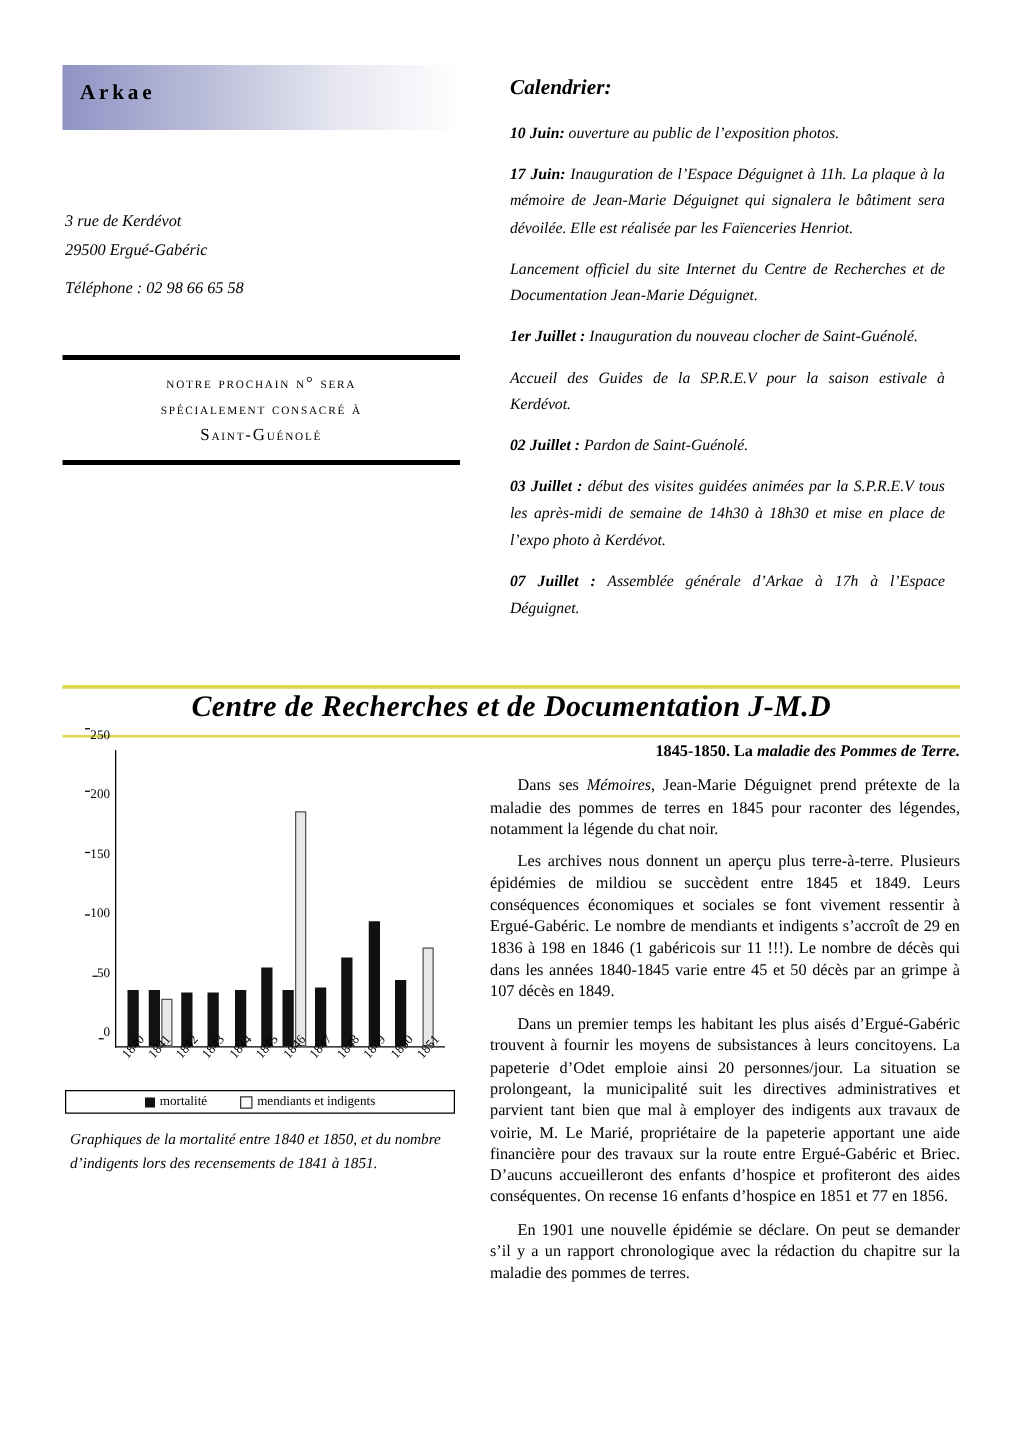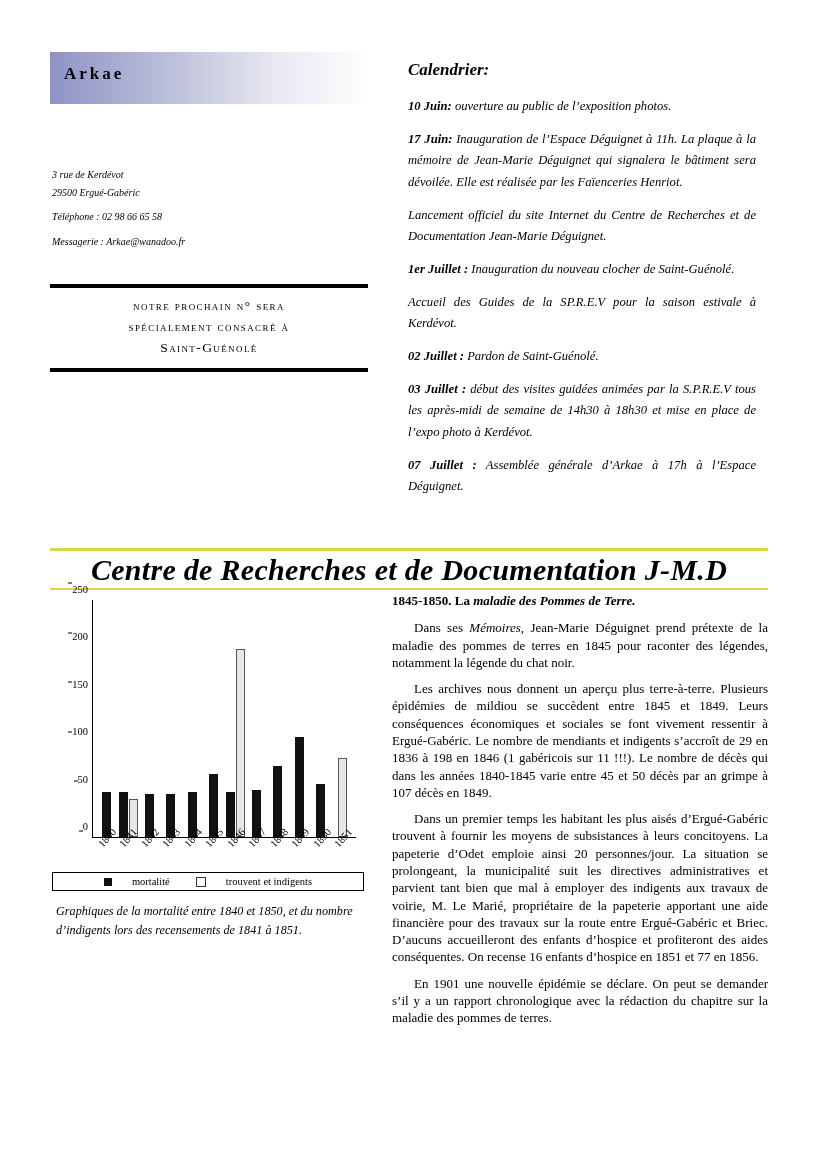--- a/index.html
+++ b/index.html
@@ -36,21 +36,21 @@
     color: #000;
   }
 
   
   #address {
     position: absolute;
     left: 52px;
     top: 166px;
     width: 320px;
     font-style: italic;
-    font-size: 10px;
+    font-size: 13px;
     line-height: 1.75;
     color: #000;
   }
   #address div { white-space: nowrap; }
   #address .gap { height: 7px; }
 
   
   #nextissue {
     position: absolute;
     left: 50px;
@@ -100,21 +100,21 @@
     width: 718px;
     height: 3px;
     background: #d8d84a;
   }
   #section-title {
     position: absolute;
     left: 50px;
     top: 553px;
     width: 718px;
     text-align: center;
-    font-size: 30px;
+    font-size: 24px;
     font-style: italic;
     font-weight: bold;
     letter-spacing: 0.3px;
   }
   #rule-under {
     position: absolute;
     left: 50px;
     top: 588px;
     width: 718px;
     height: 2px;
@@ -211,21 +211,21 @@
     top: 872px;
     width: 312px;
     border: 1px solid #000;
     box-sizing: border-box;
     padding: 3px 0;
     display: flex;
     justify-content: center;
     gap: 26px;
     font-size: 10.5px;
   }
-  .legitem { display: flex; align-items: center; gap: 20px; }
+  .legitem { display: flex; align-items: center; gap: 4px; }
   .swatch-dark { width: 8px; height: 8px; background: #111; display: inline-block; }
   .swatch-light { width: 8px; height: 8px; background: #fff; border: 1px solid #333; display: inline-block; }
 
   #chart-caption {
     position: absolute;
     left: 56px;
     top: 902px;
     width: 300px;
     font-style: italic;
     font-size: 12.2px;
@@ -236,21 +236,21 @@
   #article {
     position: absolute;
     left: 392px;
     top: 592px;
     width: 376px;
     font-size: 13px;
     line-height: 1.33;
     text-align: justify;
   }
   #article .subhead {
-    text-align: left;
+    text-align: right;
     font-weight: bold;
     margin-bottom: 10px;
     font-size: 13px;
   }
   #article .subhead i { font-style: italic; }
   #article p {
     margin: 0 0 9px 0;
     text-indent: 22px;
   }
   #article i { font-style: italic; }
@@ -261,21 +261,20 @@
 <div id="masthead">
   <div class="brand">Arkae</div>
 </div>
 
 <div id="address">
   <div>3 rue de Kerdévot</div>
   <div>29500 Ergué-Gabéric</div>
   <div class="gap"></div>
   <div>Téléphone : 02 98 66 65 58</div>
   <div class="gap"></div>
-  <div>Messagerie : Arkae@wanadoo.fr</div>
 </div>
 
 <div id="nextissue">
   <div class="line">notre prochain n° sera</div>
   <div class="line">spécialement consacré à</div>
   <div class="line">Saint-Guénolé</div>
 </div>
 
 <div id="calendar">
   <h2>Calendrier:</h2>
@@ -364,21 +363,21 @@
   </div>
 </div>
 
 <div id="legend">
   <span class="legitem">
     <span class="swatch-dark"></span>
     <span>mortalité</span>
   </span>
   <span class="legitem">
     <span class="swatch-light"></span>
-    <span>trouvent et indigents</span>
+    <span>mendiants et indigents</span>
   </span>
 </div>
 
 <div id="chart-caption">Graphiques de la mortalité entre 1840 et 1850, et du nombre d’indigents lors des recensements de 1841 à 1851.</div>
 
 <div id="article">
   <div class="subhead">
     <span>1845-1850. La </span><i>maladie des Pommes de Terre.</i>
   </div>
   <div id="article-body">

